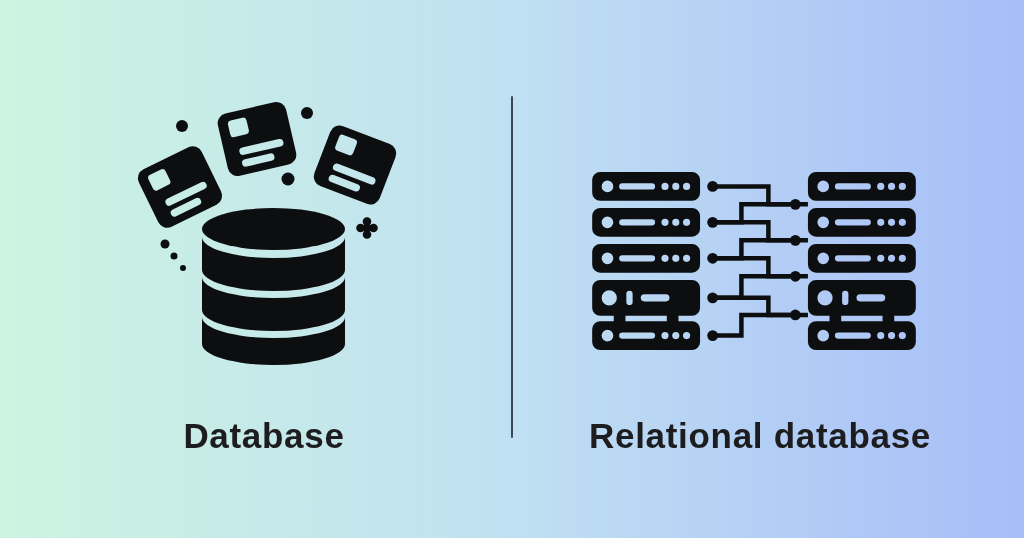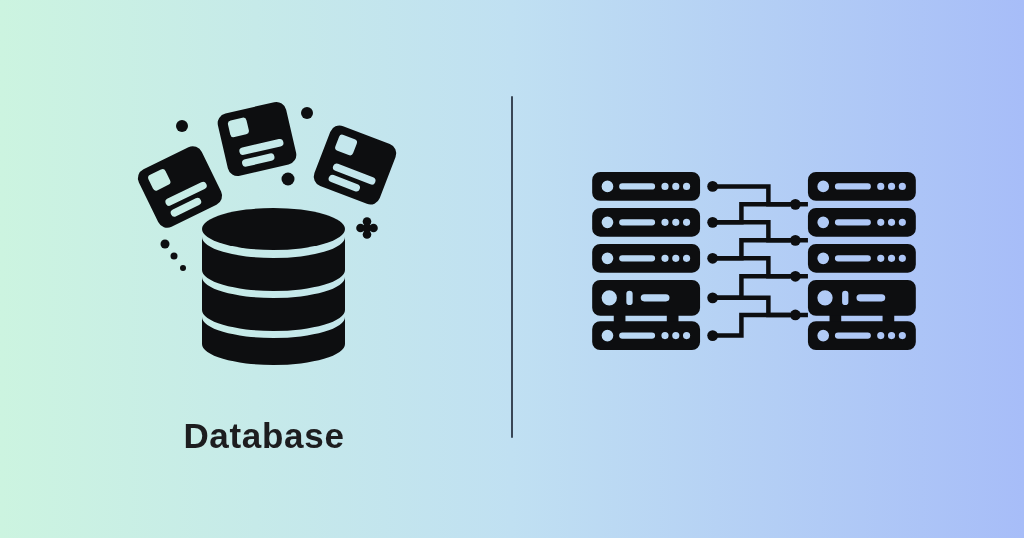--- a/index.html
+++ b/index.html
@@ -153,14 +153,15 @@
         <use href="#unit-std" x="240" y="40"></use>
         <use href="#unit-std" x="240" y="80"></use>
         <use href="#unit-big" x="240" y="120"></use>
         <use href="#unit-std" x="240" y="166"></use>
       </g>
     </svg>
   </div>
 
   <div class="panel-label label-left">Database</div>
 
+  <div class="panel-label label-right">Relational database</div>
 
 </div>
 
 </body></html>

